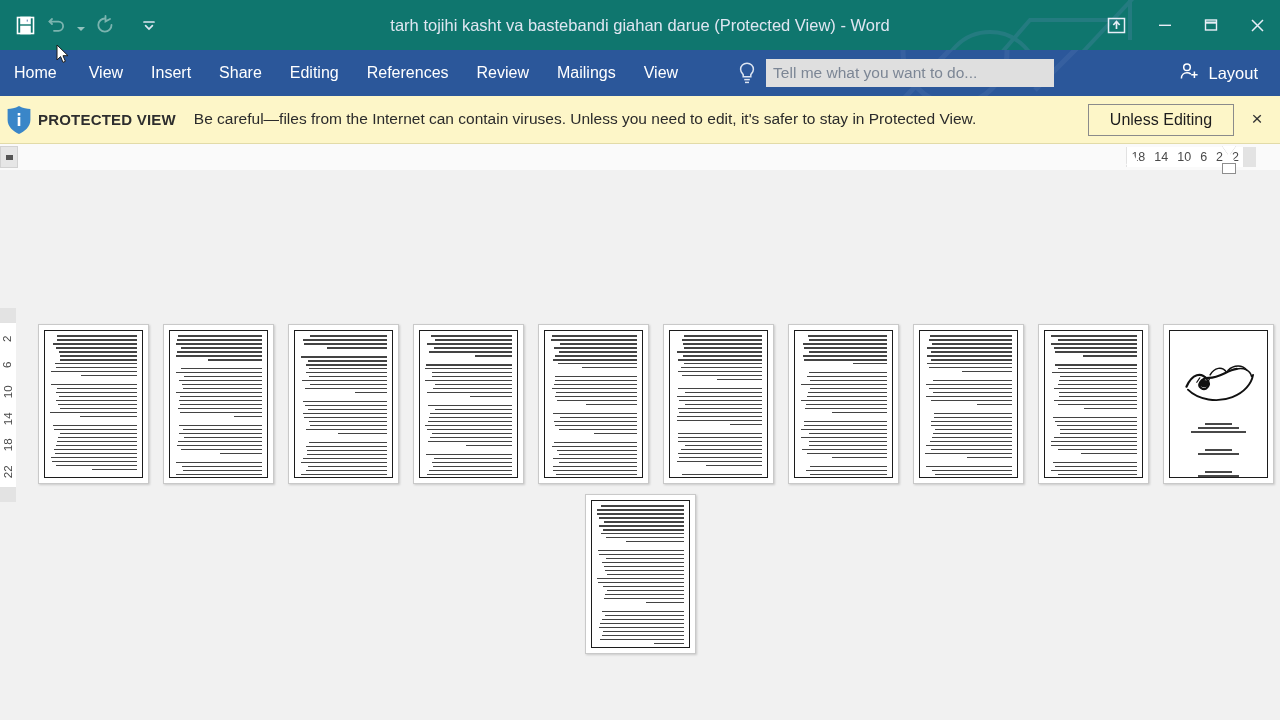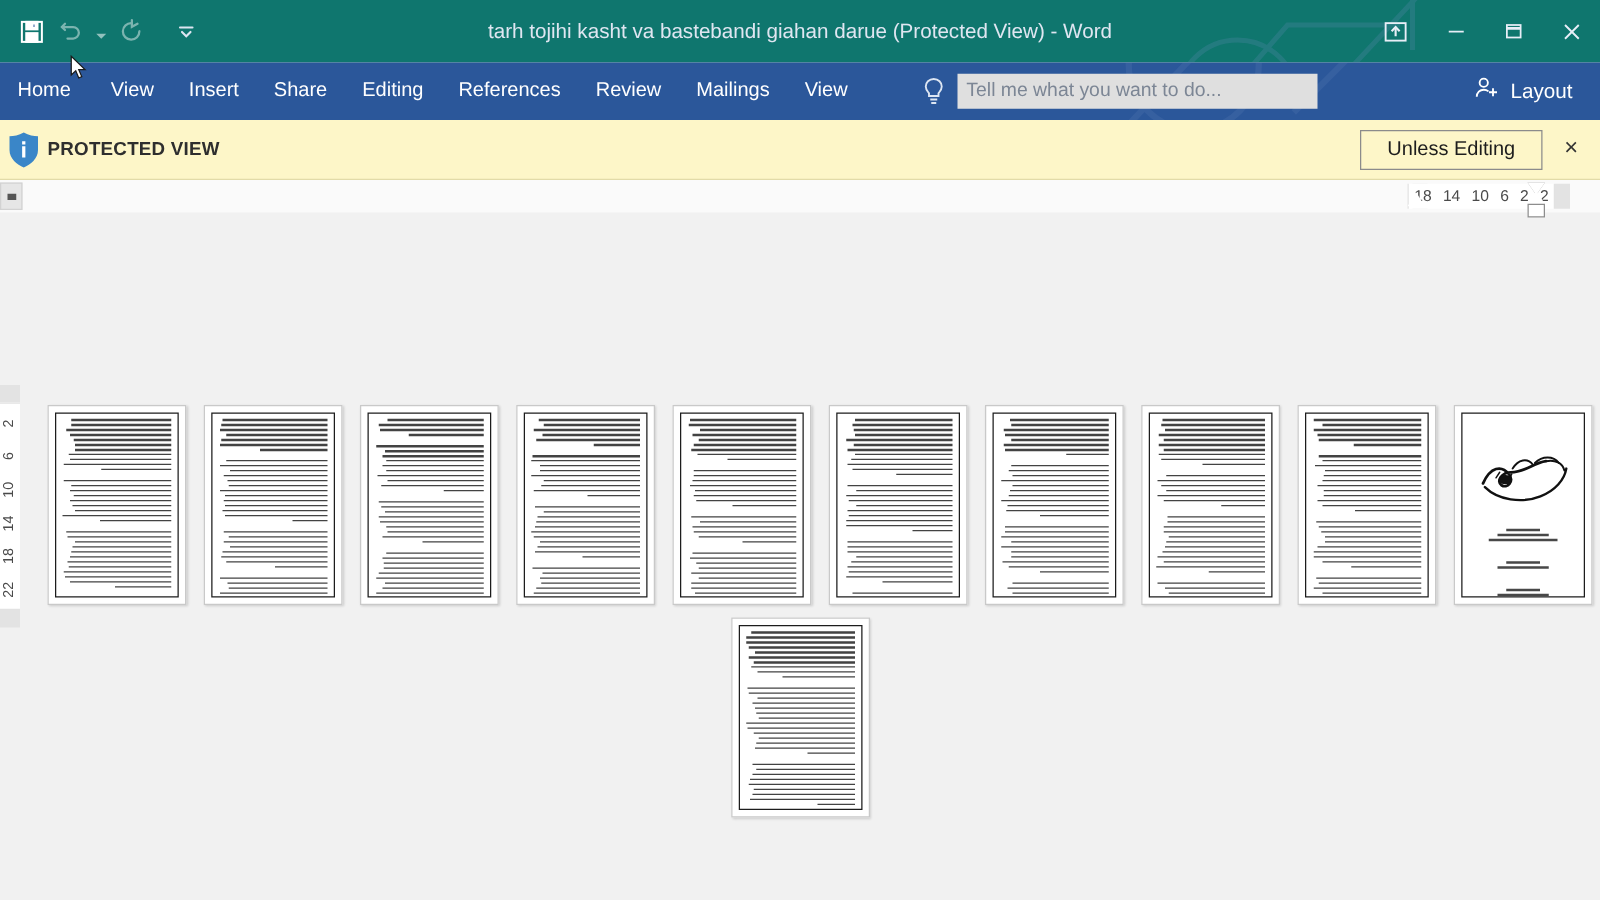--- a/index.html
+++ b/index.html
@@ -552,20 +552,21 @@
 
 <div class="pvbar">
   <div class="pv-shield">
     <svg width="26" height="30" viewBox="0 0 26 30">
       <path d="M13 1 C9 3.2 5 4 1.6 4 v11 c0 7 6 11.6 11.4 14 C18.4 26.6 24.4 22 24.4 15 V4 C21 4 17 3.2 13 1 Z" fill="#3a86c8"></path>
       <rect x="11.7" y="8" width="2.6" height="2.6" fill="#ffffff"></rect>
       <rect x="11.7" y="12" width="2.6" height="9" fill="#ffffff"></rect>
     </svg>
   </div>
   <div class="pv-label">PROTECTED VIEW</div>
+  <div class="pv-msg">Be careful—files from the Internet can contain viruses. Unless you need to edit, it's safer to stay in Protected View.</div>
   <button class="pv-enable">Unless Editing</button>
   <div class="pv-close">×</div>
 </div>
 
 <div class="workarea">
 
   <div class="hruler">
     <div class="hruler-margin-l"></div>
     <div class="hruler-seg">
       <span>18</span>

